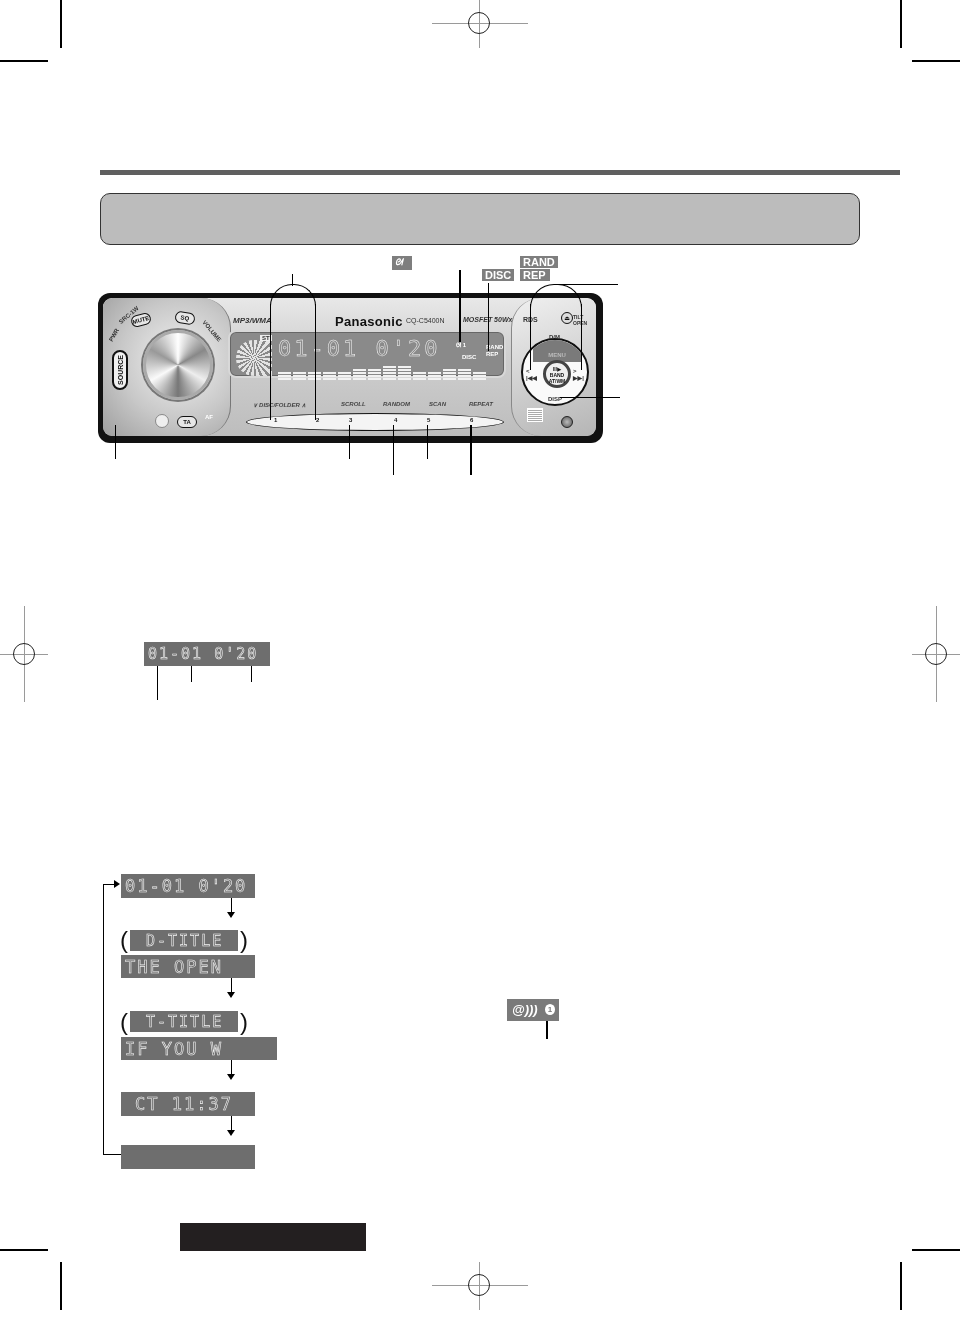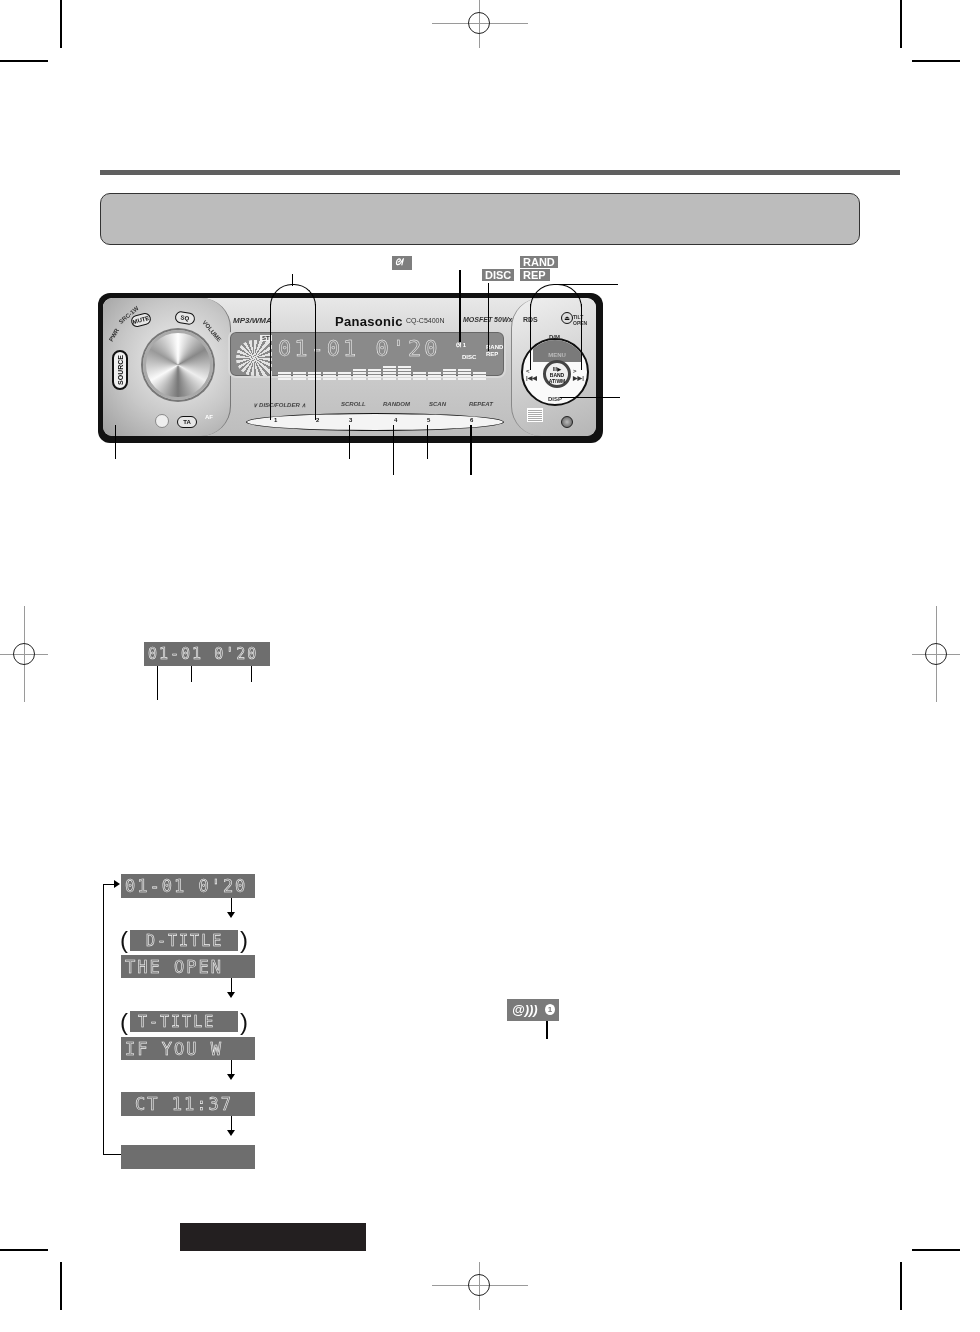--- a/index.html
+++ b/index.html
@@ -216,25 +216,25 @@
     <span>D-TITLE</span>
   </div>
   <span class="paren" style="left:240px;top:928px;">)</span>
   <div class="mini-lcd" style="left:121px;top:955px;width:134px;height:23px;">
     <span>THE OPEN</span>
   </div>
   <div class="line" style="left:231px;top:978px;width:1px;height:14px;"></div>
   <div class="arrow-down" style="left:227px;top:992px;"></div>
 
   <span class="paren" style="left:120px;top:1010px;">(</span>
-  <div class="mini-lcd" style="left:130px;top:1011px;width:108px;height:21px;font-size:15px;padding-left:8px;">
+  <div class="mini-lcd" style="left:130px;top:1011px;width:108px;height:21px;font-size:15px;padding-left:16px;">
     <span>T-TITLE</span>
   </div>
   <span class="paren" style="left:240px;top:1010px;">)</span>
-  <div class="mini-lcd" style="left:121px;top:1037px;width:134px;height:23px;">
+  <div class="mini-lcd" style="left:121px;top:1037px;width:156px;height:23px;">
     <span>IF YOU W</span>
   </div>
   <div class="line" style="left:231px;top:1060px;width:1px;height:14px;"></div>
   <div class="arrow-down" style="left:227px;top:1074px;"></div>
 
   <div class="mini-lcd" style="left:121px;top:1092px;width:134px;height:24px;padding-left:14px;">
     <span>CT  11:37</span>
   </div>
   <div class="line" style="left:231px;top:1116px;width:1px;height:14px;"></div>
   <div class="arrow-down" style="left:227px;top:1130px;"></div>

